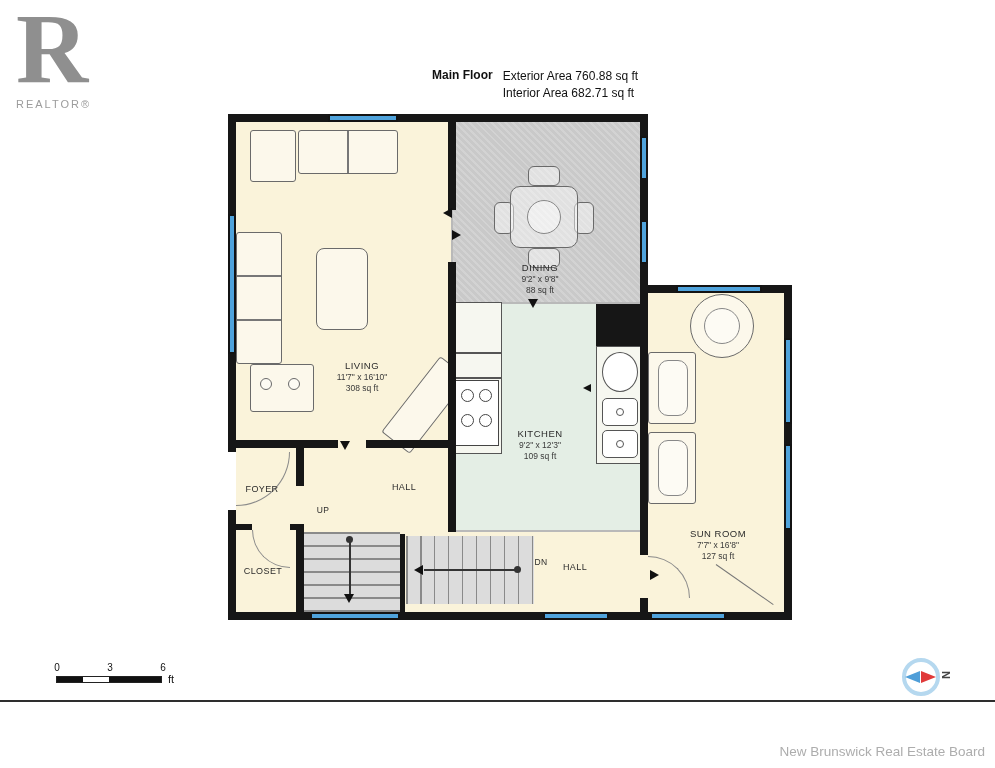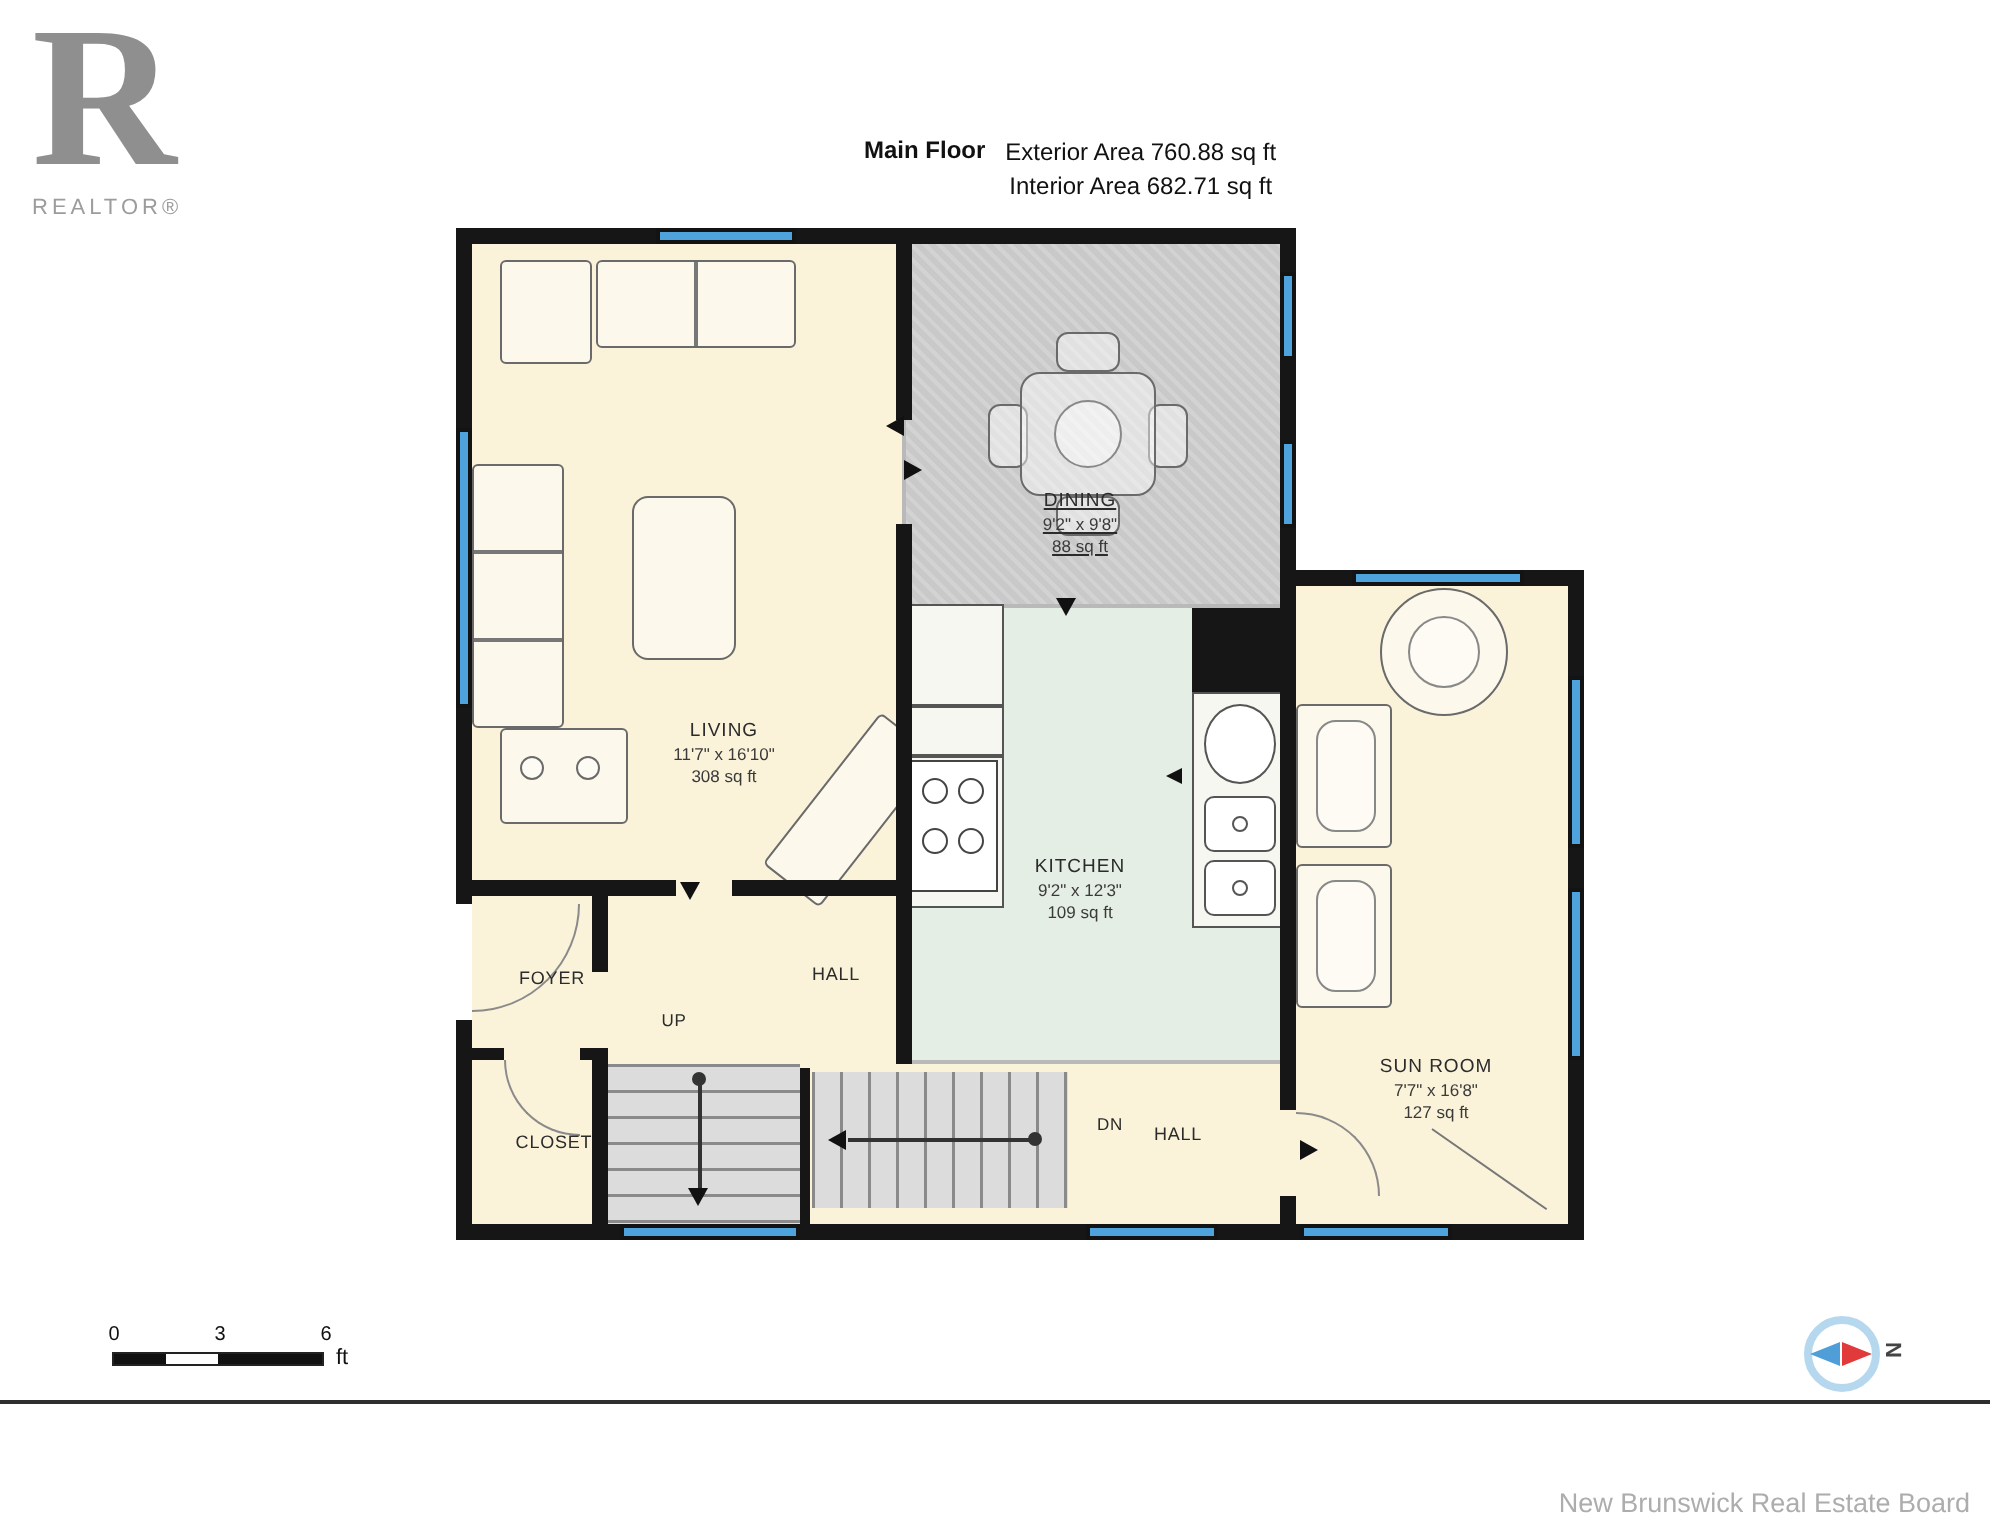--- a/index.html
+++ b/index.html
@@ -6,28 +6,28 @@
   .page{position:relative;width:995px;height:768px;background:#ffffff;font-family:"Liberation Sans",sans-serif;overflow:hidden;}
   .abs{position:absolute;}
   .fill{position:absolute;}
   .wall{position:absolute;background:#161616;}
   .win{position:absolute;background:#4FA3DC;border:2px solid #131313;box-sizing:border-box;}
   .furn{position:absolute;border:1.5px solid #6a6a6a;background:rgba(255,255,255,.45);box-sizing:border-box;border-radius:3px;}
   .circle{border-radius:50% !important;}
   .line{position:absolute;background:#b9b9b9;}
   .tri{position:absolute;width:0;height:0;}
   .arc{position:absolute;box-sizing:border-box;}
-  .lbl{position:absolute;transform:translate(-50%,-50%);font-size:9px;color:#2b2b2b;letter-spacing:.4px;white-space:nowrap;margin-left:14px;}
+  .lbl{position:absolute;transform:translate(-50%,-50%);font-size:9px;color:#2b2b2b;letter-spacing:.4px;white-space:nowrap;}
   .room-label{position:absolute;transform:translateX(-50%);text-align:center;color:#2b2b2b;white-space:nowrap;}
   .room-label .nm{font-size:9.5px;letter-spacing:.5px;}
   .room-label .dm,.room-label .ar{font-size:8.5px;margin-top:1px;color:#3a3a3a;}
   .title{position:absolute;left:0;right:0;top:28px;text-align:center;font-size:17px;font-weight:bold;color:#111;}
   .subheader{position:absolute;left:432px;top:68px;display:flex;gap:10px;font-size:12px;color:#111;}
   .subheader .fl{font-weight:bold;}
-  .subheader .areas div{line-height:17px;text-align:center;}
+  .subheader .areas div{line-height:17px;}
   .logo{position:absolute;left:16px;top:2px;width:120px;}
   .logo-r{font-family:"Liberation Serif",serif;font-weight:bold;font-size:100px;line-height:94px;color:#8f8f8f;}
   .logo-text{font-size:11px;color:#9c9c9c;letter-spacing:2px;margin-top:2px;}
   .stairs-up{position:absolute;background:#DCDCDC;background-image:repeating-linear-gradient(to bottom,#8a8a8a 0 1.5px,transparent 1.5px 13px);}
   .stairs-dn{position:absolute;background:#DCDCDC;background-image:repeating-linear-gradient(to right,#8a8a8a 0 1.5px,transparent 1.5px 14px);}
   .scale-num{position:absolute;transform:translateX(-50%);font-size:10px;color:#111;}
   .prepared{position:absolute;left:0;right:0;top:671px;text-align:center;font-size:10.5px;font-weight:bold;color:#222;letter-spacing:.3px;}
   .disclaimer{position:absolute;left:8px;top:708px;font-size:10px;color:#111;white-space:nowrap;}
   .board{position:absolute;right:10px;top:744px;font-size:13.5px;color:#ADADAD;}
 </style>
@@ -148,21 +148,21 @@
   <div class="tri" style="left:452px;top:230px;border-top:5px solid transparent;border-bottom:5px solid transparent;border-left:9px solid #111;"></div>
   <div class="tri" style="left:528px;top:299px;border-left:5px solid transparent;border-right:5px solid transparent;border-top:9px solid #111;"></div>
   <div class="tri" style="left:583px;top:384px;border-top:4px solid transparent;border-bottom:4px solid transparent;border-right:8px solid #111;"></div>
   <div class="tri" style="left:650px;top:570px;border-top:5px solid transparent;border-bottom:5px solid transparent;border-left:9px solid #111;"></div>
 
   <div class="room-label" style="left:362px;top:360px;">
     <div class="nm">LIVING</div>
     <div class="dm">11'7" x 16'10"</div>
     <div class="ar">308 sq ft</div>
   </div>
-  <div class="room-label" style="left:540px;top:245px;text-decoration:underline;">
+  <div class="room-label" style="left:540px;top:262px;">
     <div class="nm">DINING</div>
     <div class="dm">9'2" x 9'8"</div>
     <div class="ar">88 sq ft</div>
   </div>
   <div class="room-label" style="left:540px;top:428px;">
     <div class="nm">KITCHEN</div>
     <div class="dm">9'2" x 12'3"</div>
     <div class="ar">109 sq ft</div>
   </div>
   <div class="room-label" style="left:718px;top:528px;">

